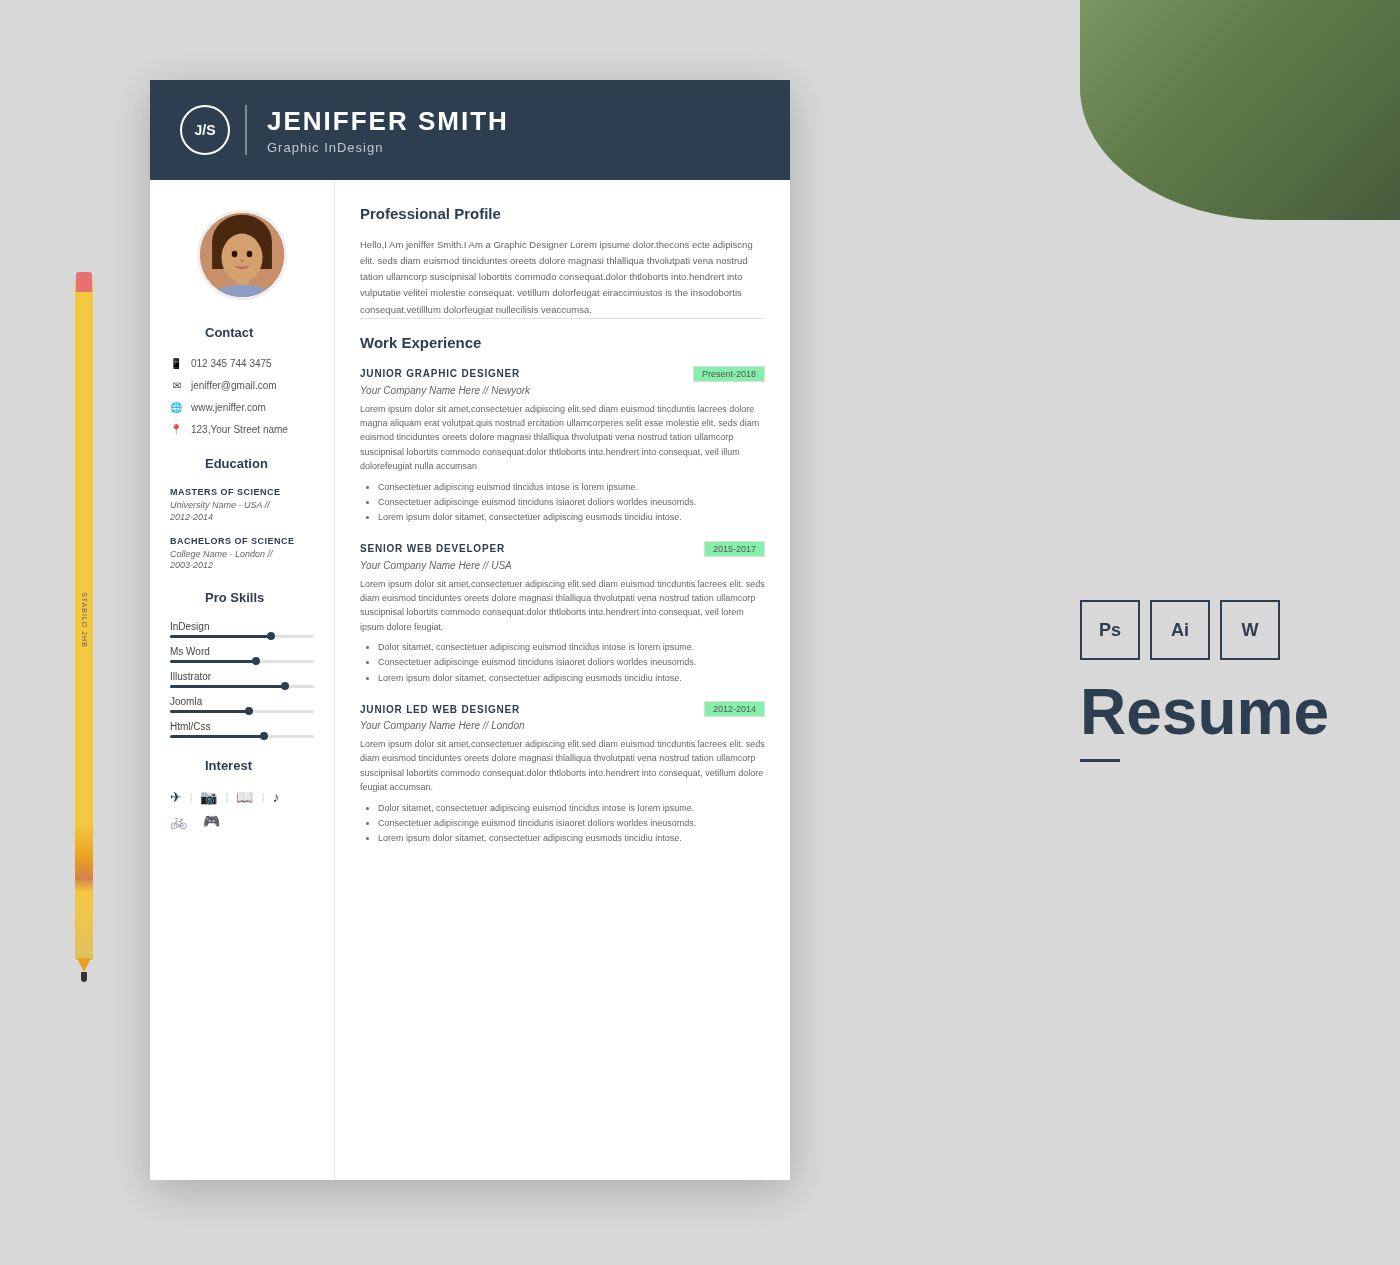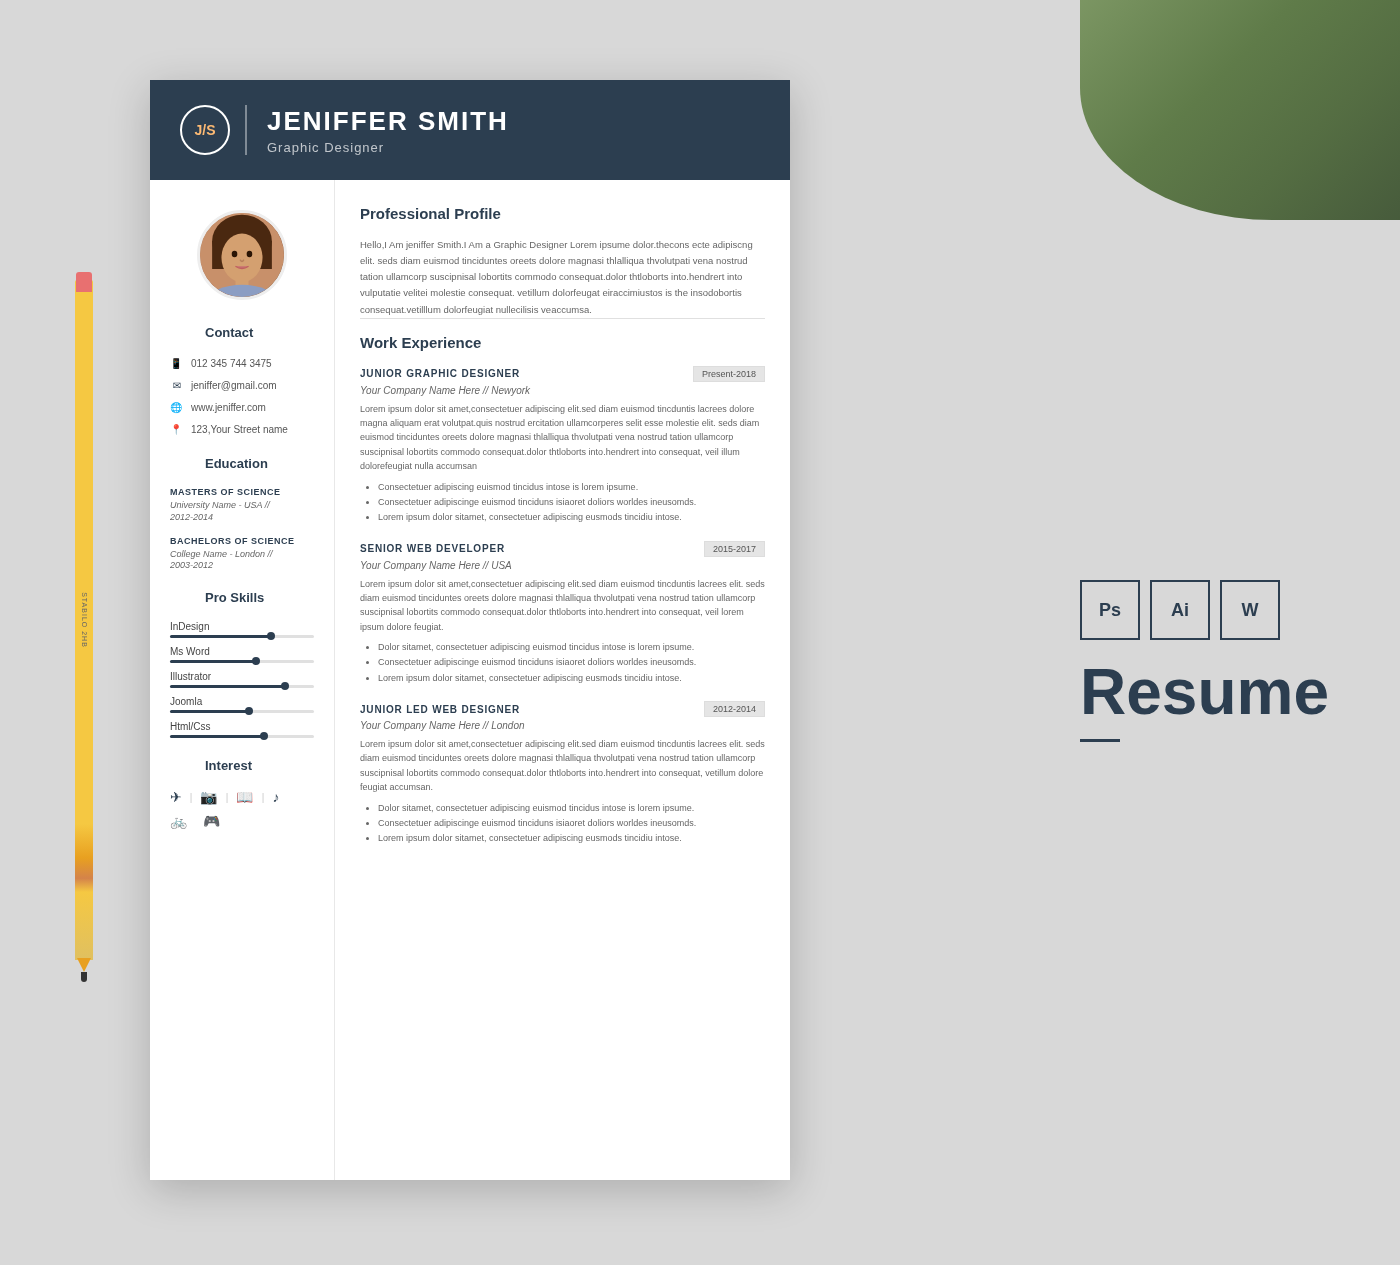--- a/index.html
+++ b/index.html
@@ -96,21 +96,21 @@
     }
 
     .header-logo {
       width: 50px;
       height: 50px;
       border: 2px solid #fff;
       border-radius: 50%;
       display: flex;
       align-items: center;
       justify-content: center;
-      color: #fdba74;
+      color: #ffffff;
       font-size: 14px;
       font-weight: bold;
       margin-right: 15px;
       flex-shrink: 0;
     }
 
     .header-divider {
       width: 2px;
       height: 50px;
       background: rgba(255,255,255,0.4);
@@ -315,21 +315,21 @@
       font-size: 10px;
       font-weight: bold;
       color: #2c3e50;
       letter-spacing: 0.8px;
       text-transform: uppercase;
     }
 
     .job-date {
       font-size: 9px;
       color: #555;
-      background: #e5e5e5;
+      background: #86efac;
       padding: 2px 8px;
       border: 1px solid #ddd;
     }
 
     .job-company {
       font-size: 10px;
       color: #666;
       font-style: italic;
       margin-bottom: 6px;
     }
@@ -354,21 +354,21 @@
     }
 
     .work-exp-item {
       margin-bottom: 15px;
     }
 
     
     .right-panel {
       position: absolute;
       right: 60px;
-      top: 580px;
+      top: 600px;
       width: 260px;
     }
 
     .software-icons {
       display: flex;
       gap: 10px;
       margin-bottom: 20px;
     }
 
     .software-icon-box {
@@ -427,21 +427,21 @@
 
 <div class="resume-wrapper">
 
   <div class="resume-header">
     <div class="header-logo">
       <span>J/S</span>
     </div>
     <div class="header-divider"></div>
     <div class="header-info">
       <h1>JENIFFER SMITH</h1>
-      <p>Graphic Designer</p>
+      <p>Graphic InDesign</p>
     </div>
   </div>
 
   <div class="resume-body">
 
     <div class="sidebar">
 
       <div class="avatar-container">
         <div class="avatar">
           <svg width="90" height="90" viewBox="0 0 90 90">

